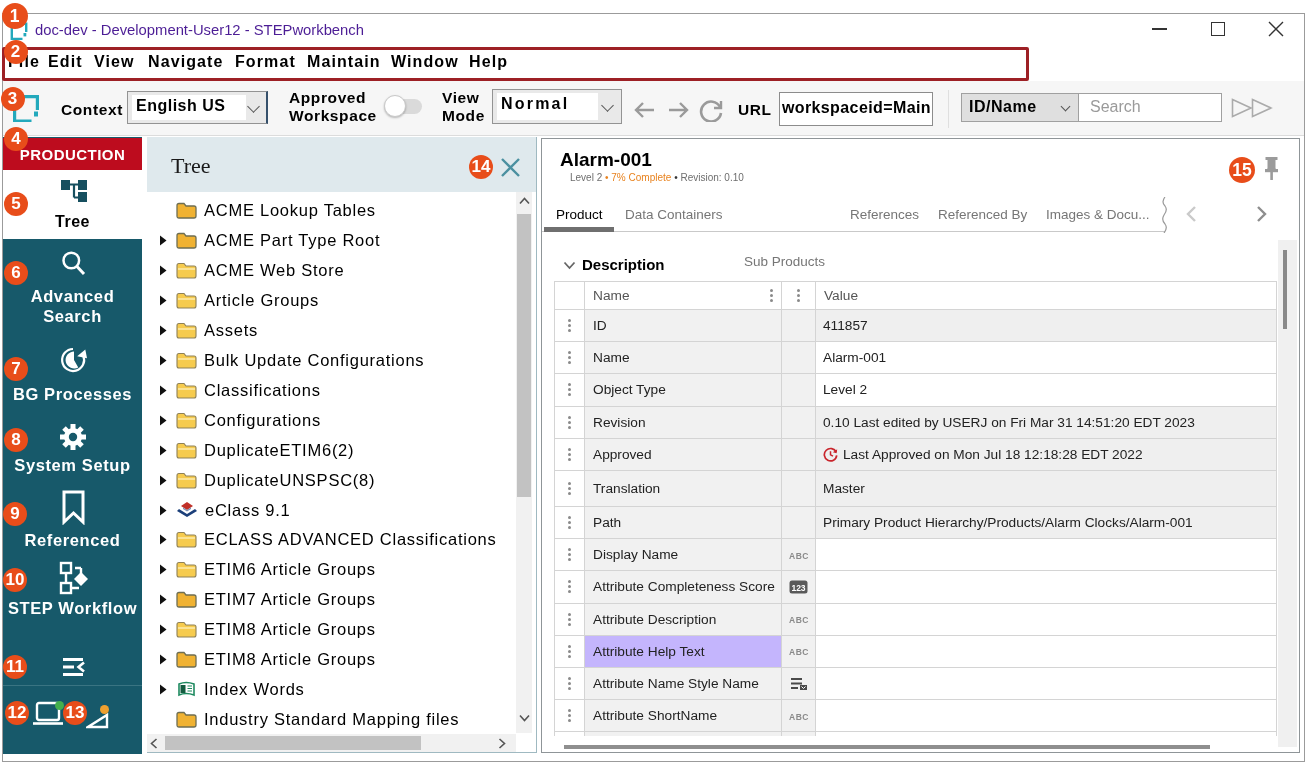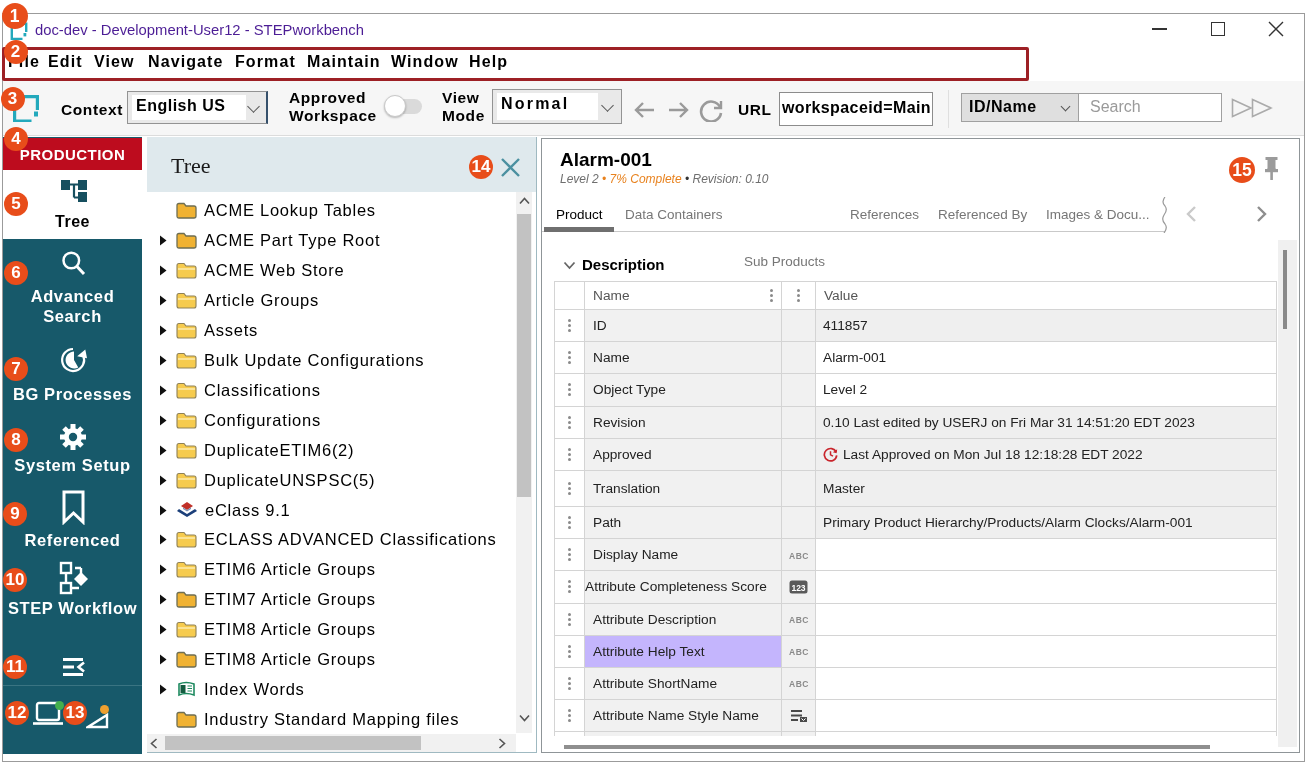--- a/index.html
+++ b/index.html
@@ -258,21 +258,21 @@
           <span class="lbl">DuplicateETIM6(2)</span>
         </div>
   <div class="trow" style="top:273px;padding-left:12px;">
           <svg width="8" height="11" viewBox="0 0 8 11" style="flex:none;margin-right:9px;">
             <path d="M1 0.5 L7.5 5.5 L1 10.5 Z" fill="#111"></path>
           </svg>
           <svg width="21" height="17" viewBox="0 0 21 17" style="flex:none;">
             <path d="M1 3.5 Q1 1.5 3 1.5 L8 1.5 L10 4 L18 4 Q20 4 20 6 L20 14 Q20 16 18 16 L3 16 Q1 16 1 14 Z" fill="#F6CB4E" stroke="#8F8156" stroke-width="1.1"></path>
             <path d="M2 6 L19 6 L19 8 L2 8 Z" fill="#FBE394"></path>
           </svg>
-          <span class="lbl">DuplicateUNSPSC(5)</span>
+          <span class="lbl">DuplicateUNSPSC(8)</span>
         </div>
   <div class="trow" style="top:303px;padding-left:12px;">
           <svg width="8" height="11" viewBox="0 0 8 11" style="flex:none;margin-right:9px;">
             <path d="M1 0.5 L7.5 5.5 L1 10.5 Z" fill="#111"></path>
           </svg>
           <svg width="22" height="18" viewBox="0 0 22 18" style="flex:none;">
             <path d="M11 1 L17 5 L11 9 L5 5 Z" fill="#C03028"></path>
             <path d="M3 8 L11 13 L19 8 L21 10 L11 16 L1 10 Z" fill="#1B3F7A"></path>
             <path d="M7 6.5 L11 9 L15 6.5 L15 8 L11 10.5 L7 8 Z" fill="#7A90B5"></path>
           </svg>
@@ -358,21 +358,21 @@
         <path d="M6.5 1 L1.5 5.5 L6.5 10" fill="none" stroke="#555" stroke-width="1.6"></path>
       </svg>
   <svg class="abs" style="left:351px;top:601px" width="8" height="11" viewBox="0 0 8 11">
         <path d="M1.5 1 L6.5 5.5 L1.5 10" fill="none" stroke="#555" stroke-width="1.6"></path>
       </svg>
   <div class="abs" style="left:18px;top:599px;width:256px;height:14px;background:#C2C2C2;"></div>
 </div>
 
 <div class="content">
   <div class="abs" style="left:18px;top:10px;font-size:19px;font-weight:bold;color:#000;">Alarm-001</div>
-  <div class="abs" style="left:18px;top:33px;font-size:12px;color:#6E6E6E;font-style:italic;">Level 2 <span style="color:#E8821E;">• 7% Complete</span> <span style="color:#333;">•</span> Revision: 0.10</div>
+  <div class="abs" style="left:28px;top:33px;font-size:10px;color:#6E6E6E;">Level 2 <span style="color:#E8821E;">• 7% Complete</span> <span style="color:#333;">•</span> Revision: 0.10</div>
   <div class="abs" style="left:0;top:92px;width:623px;height:1px;background:#C9C9C9;"></div>
   <div class="abs" style="left:2px;top:88px;width:70px;height:5px;background:#6F6F6F;"></div>
   <div class="abs" style="left:14px;top:68px;font-size:13.5px;color:#000;">Product</div>
   <div class="abs" style="left:83px;top:68px;font-size:13.5px;color:#767676;">Data Containers</div>
   <div class="abs" style="left:202px;top:68px;font-size:13.5px;color:#767676;margin-top:47px;">Sub Products</div>
   <div class="abs" style="left:308px;top:68px;font-size:13.5px;color:#767676;">References</div>
   <div class="abs" style="left:396px;top:68px;font-size:13.5px;color:#767676;">Referenced By</div>
   <div class="abs" style="left:504px;top:68px;font-size:13.5px;color:#767676;">Images &amp; Docu...</div>
   <svg class="abs" style="left:617px;top:58px" width="10" height="36" viewBox="0 0 10 36">
     <path d="M6 0 Q2 5 6 9 Q9 13 5 18 Q2 23 6 27 Q9 31 5 36" fill="none" stroke="#9A9A9A" stroke-width="1.2"></path>
@@ -553,21 +553,21 @@
 <tr style="height:32.2px;">
                 <td style="background:#fff;">
                   <div style="display:flex;justify-content:center;">
                     <span class="dots">
                       <i></i>
                       <i></i>
                       <i></i>
                     </span>
                   </div>
                 </td>
-                <td style="background:#F1F1F1;">Attribute Completeness Score</td>
+                <td style="background:#F1F1F1;padding-left:8px;">Attribute Completeness Score</td>
                 <td style="background:#F1F1F1;">
                   <div style="display:flex;justify-content:center;">
                     <svg width="19" height="14" viewBox="0 0 19 14">
                       <rect x="0.5" y="0.5" width="18" height="13" rx="2.5" fill="#5A5A5A"></rect>
                       <text x="9.5" y="10.5" text-anchor="middle" font-family="Liberation Sans" font-size="8.5" font-weight="bold" fill="#fff">123</text>
                     </svg>
                   </div>
                 </td>
                 <td style="background:#fff;padding-left:7px;"></td>
               </tr>
@@ -614,47 +614,47 @@
 <tr style="height:32.2px;">
                 <td style="background:#fff;">
                   <div style="display:flex;justify-content:center;">
                     <span class="dots">
                       <i></i>
                       <i></i>
                       <i></i>
                     </span>
                   </div>
                 </td>
-                <td style="background:#F1F1F1;padding-left:8px;">Attribute ShortName</td>
-                <td style="background:#F1F1F1;">
-                  <div style="display:flex;justify-content:center;">
-                    <svg width="20" height="10" viewBox="0 0 20 10">
-                      <text x="10" y="8.5" text-anchor="middle" font-family="Liberation Sans" font-size="8.5" font-weight="bold" fill="#8A8A8A" letter-spacing="0.5">ABC</text>
-                    </svg>
-                  </div>
-                </td>
-                <td style="background:#fff;padding-left:7px;"></td>
-              </tr>
-<tr style="height:32.2px;">
-                <td style="background:#fff;">
-                  <div style="display:flex;justify-content:center;">
-                    <span class="dots">
-                      <i></i>
-                      <i></i>
-                      <i></i>
-                    </span>
-                  </div>
-                </td>
                 <td style="background:#F1F1F1;padding-left:8px;">Attribute Name Style Name</td>
                 <td style="background:#F1F1F1;">
                   <div style="display:flex;justify-content:center;">
                     <svg width="17" height="13" viewBox="0 0 17 13">
                       <path d="M1 2 H12 M1 6.5 H12 M1 11 H8" stroke="#4A4A4A" stroke-width="2"></path>
                       <rect x="10" y="8" width="7" height="5" fill="#4A4A4A"></rect>
                       <path d="M11.5 9.5 L13.5 11.5 L15.5 9.5" stroke="#fff" stroke-width="1" fill="none"></path>
+                    </svg>
+                  </div>
+                </td>
+                <td style="background:#fff;padding-left:7px;"></td>
+              </tr>
+<tr style="height:32.2px;">
+                <td style="background:#fff;">
+                  <div style="display:flex;justify-content:center;">
+                    <span class="dots">
+                      <i></i>
+                      <i></i>
+                      <i></i>
+                    </span>
+                  </div>
+                </td>
+                <td style="background:#F1F1F1;padding-left:8px;">Attribute ShortName</td>
+                <td style="background:#F1F1F1;">
+                  <div style="display:flex;justify-content:center;">
+                    <svg width="20" height="10" viewBox="0 0 20 10">
+                      <text x="10" y="8.5" text-anchor="middle" font-family="Liberation Sans" font-size="8.5" font-weight="bold" fill="#8A8A8A" letter-spacing="0.5">ABC</text>
                     </svg>
                   </div>
                 </td>
                 <td style="background:#fff;padding-left:7px;"></td>
               </tr>
 <tr style="height:7px;">
                 <td style="background:#fff;"></td>
                 <td style="background:#F1F1F1;"></td>
                 <td style="background:#F1F1F1;"></td>
                 <td style="background:#fff;"></td>

